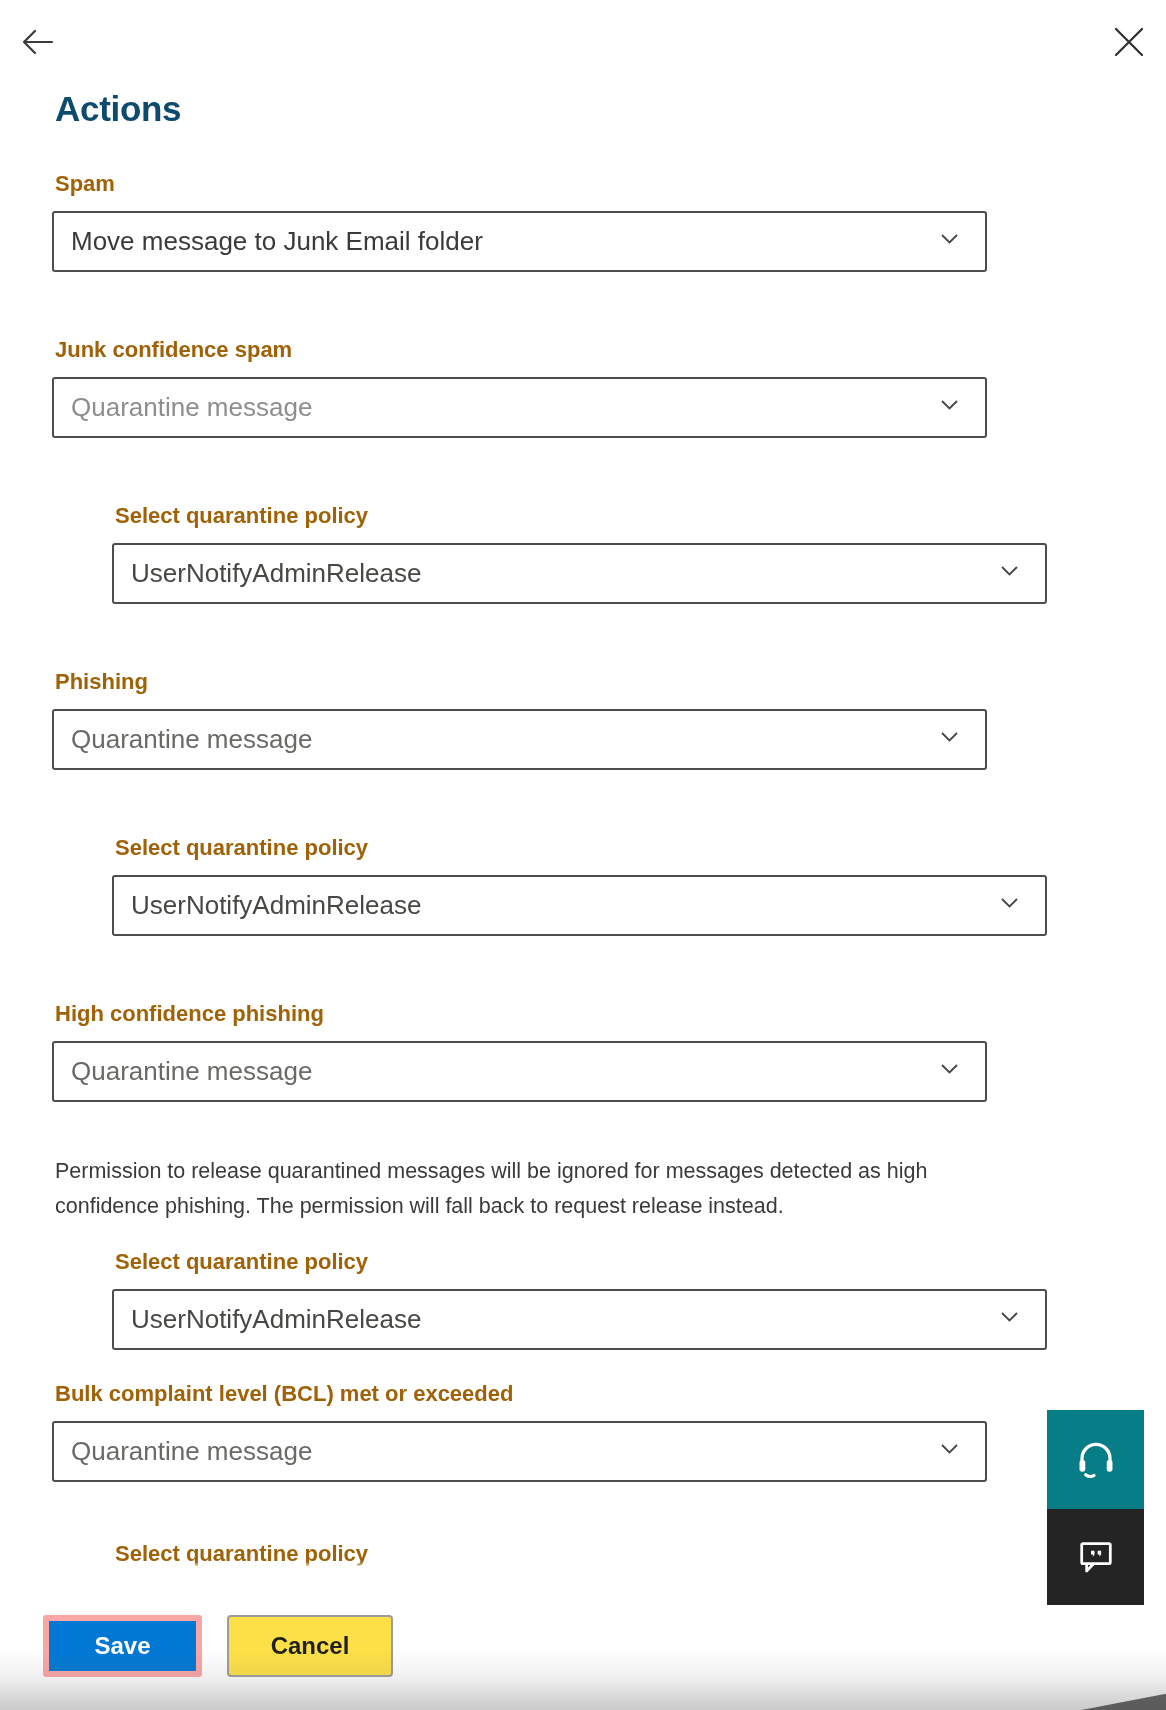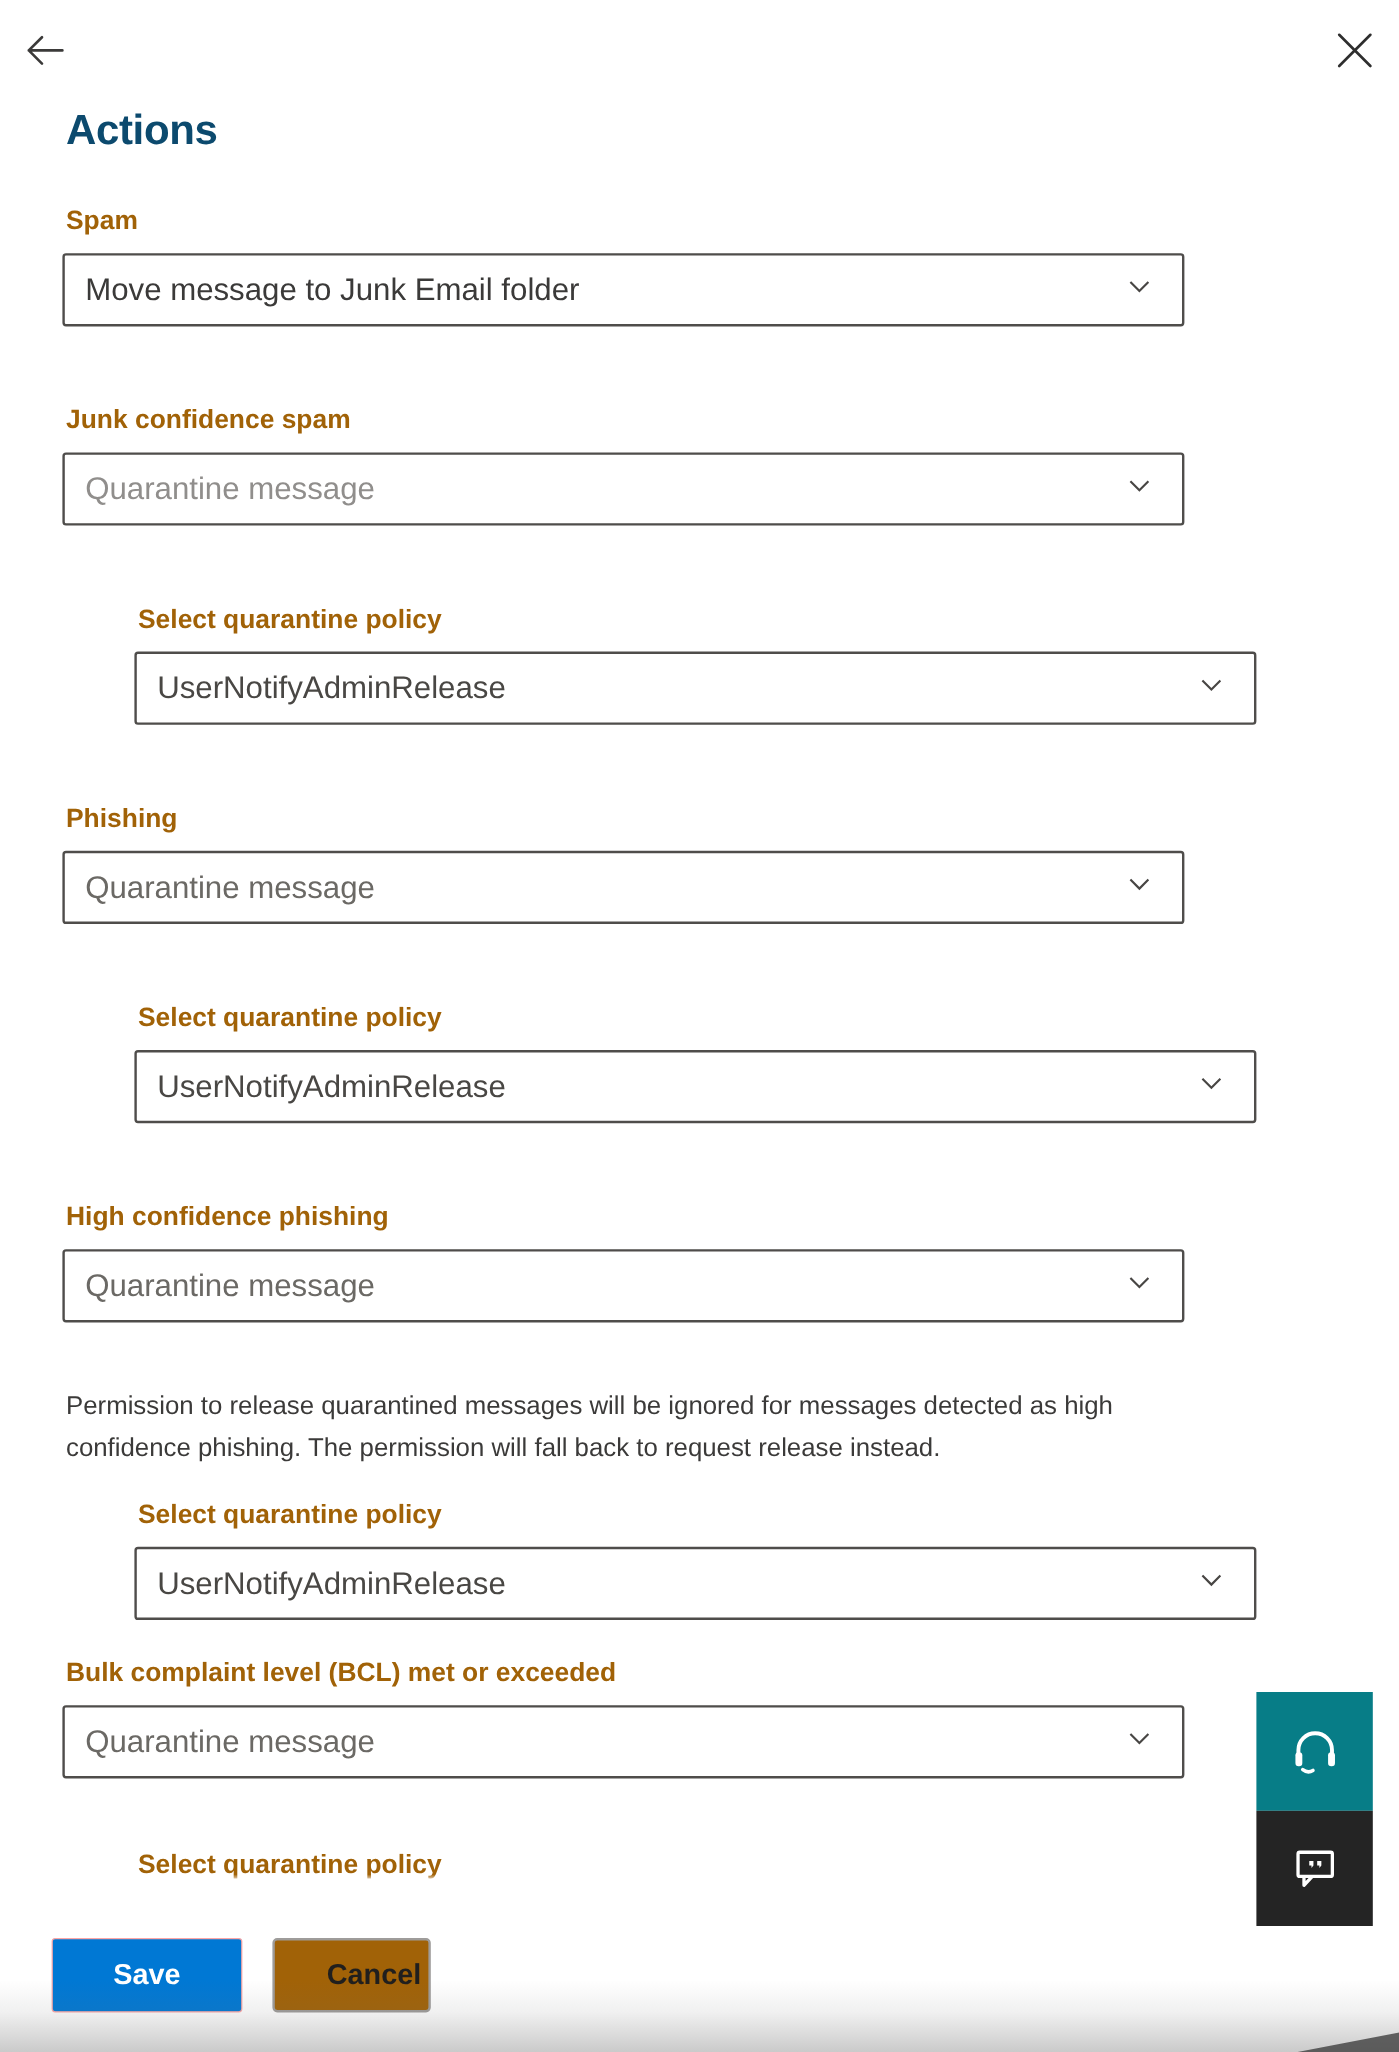--- a/index.html
+++ b/index.html
@@ -37,22 +37,22 @@
 
   .note{margin:52px 0 0 3px;max-width:978px;font-size:21.5px;line-height:35px;color:#3b3a39;}
 
   .clipped-wrap{margin:58px 0 0 60px;height:27px;overflow:hidden;position:relative;width:500px;}
   .clipped-wrap .field-label{margin-bottom:0;}
   .clipped-wrap::after{content:"";position:absolute;left:0;bottom:0;width:100%;height:5px;
     background:linear-gradient(180deg,rgba(255,255,255,0),rgba(255,255,255,0.9));}
 
   .btn{position:absolute;box-sizing:border-box;border-radius:3px;font-family:"Liberation Sans",sans-serif;
     font-size:24px;font-weight:600;cursor:pointer;}
-  .save-btn{left:43px;top:1615px;width:159px;height:62px;background:#0078d4;border:1px solid #fca5a5;color:#ffffff;}
-  .cancel-btn{left:227px;top:1615px;width:132px;height:62px;background:#a16207;border:2px solid #9e9c9a;border-radius:4px;color:#201f1e;text-align:right;}
+  .save-btn{left:43px;top:1615px;width:159px;height:62px;background:#0078d4;border:6px solid #fca5a5;color:#ffffff;}
+  .cancel-btn{left:227px;top:1615px;width:166px;height:62px;background:#fde047;border:2px solid #9e9c9a;border-radius:4px;color:#201f1e;}
 
   .float-btn{position:absolute;left:1047px;width:97px;border:none;padding:0;cursor:pointer;
     display:flex;align-items:center;justify-content:center;}
   .support-btn{top:1410px;height:99px;background:#077d87;}
   .feedback-btn{top:1509px;height:96px;background:#242424;}
 
   .bottom-shade{position:absolute;left:0;top:1650px;width:1166px;height:60px;pointer-events:none;
     background:linear-gradient(180deg,rgba(110,110,110,0) 0%,rgba(110,110,110,0.10) 45%,rgba(80,80,80,0.30) 100%);}
   .corner-dark{position:absolute;right:0;bottom:0;width:92px;height:17px;background:#3f3f3f;opacity:.8;
     clip-path:polygon(8% 100%,100% 5%,100% 100%,0 100%);}

